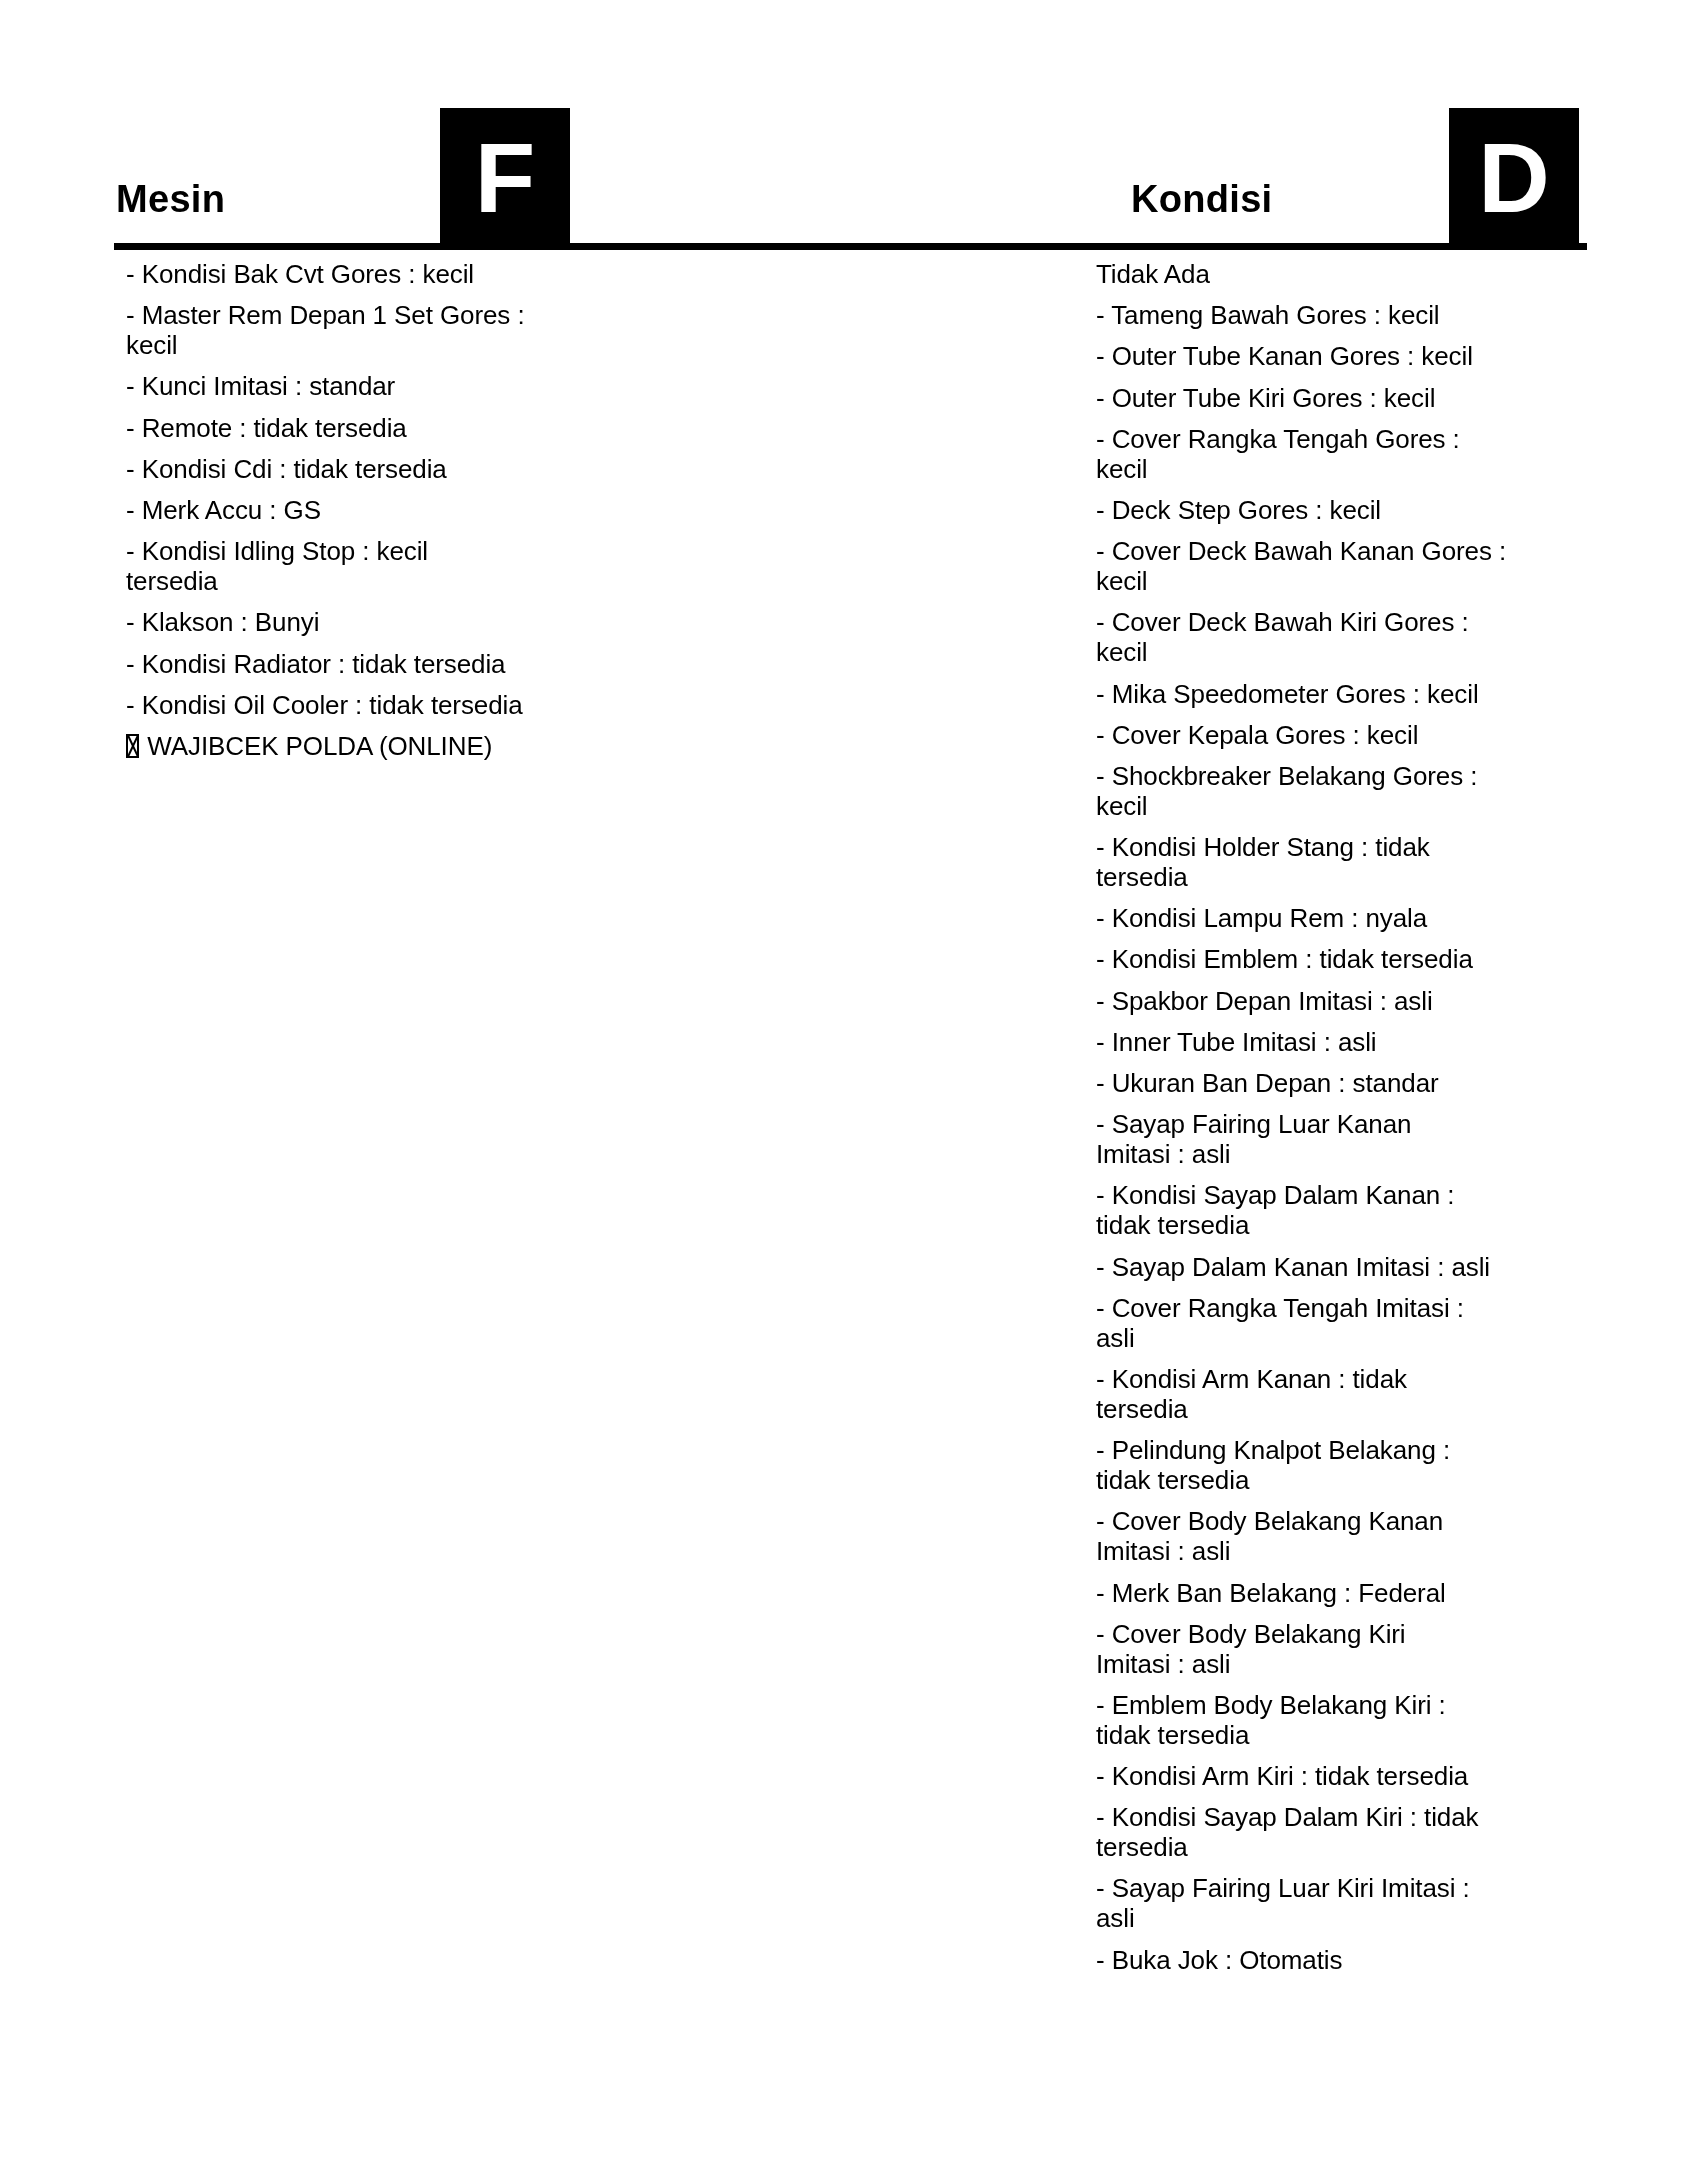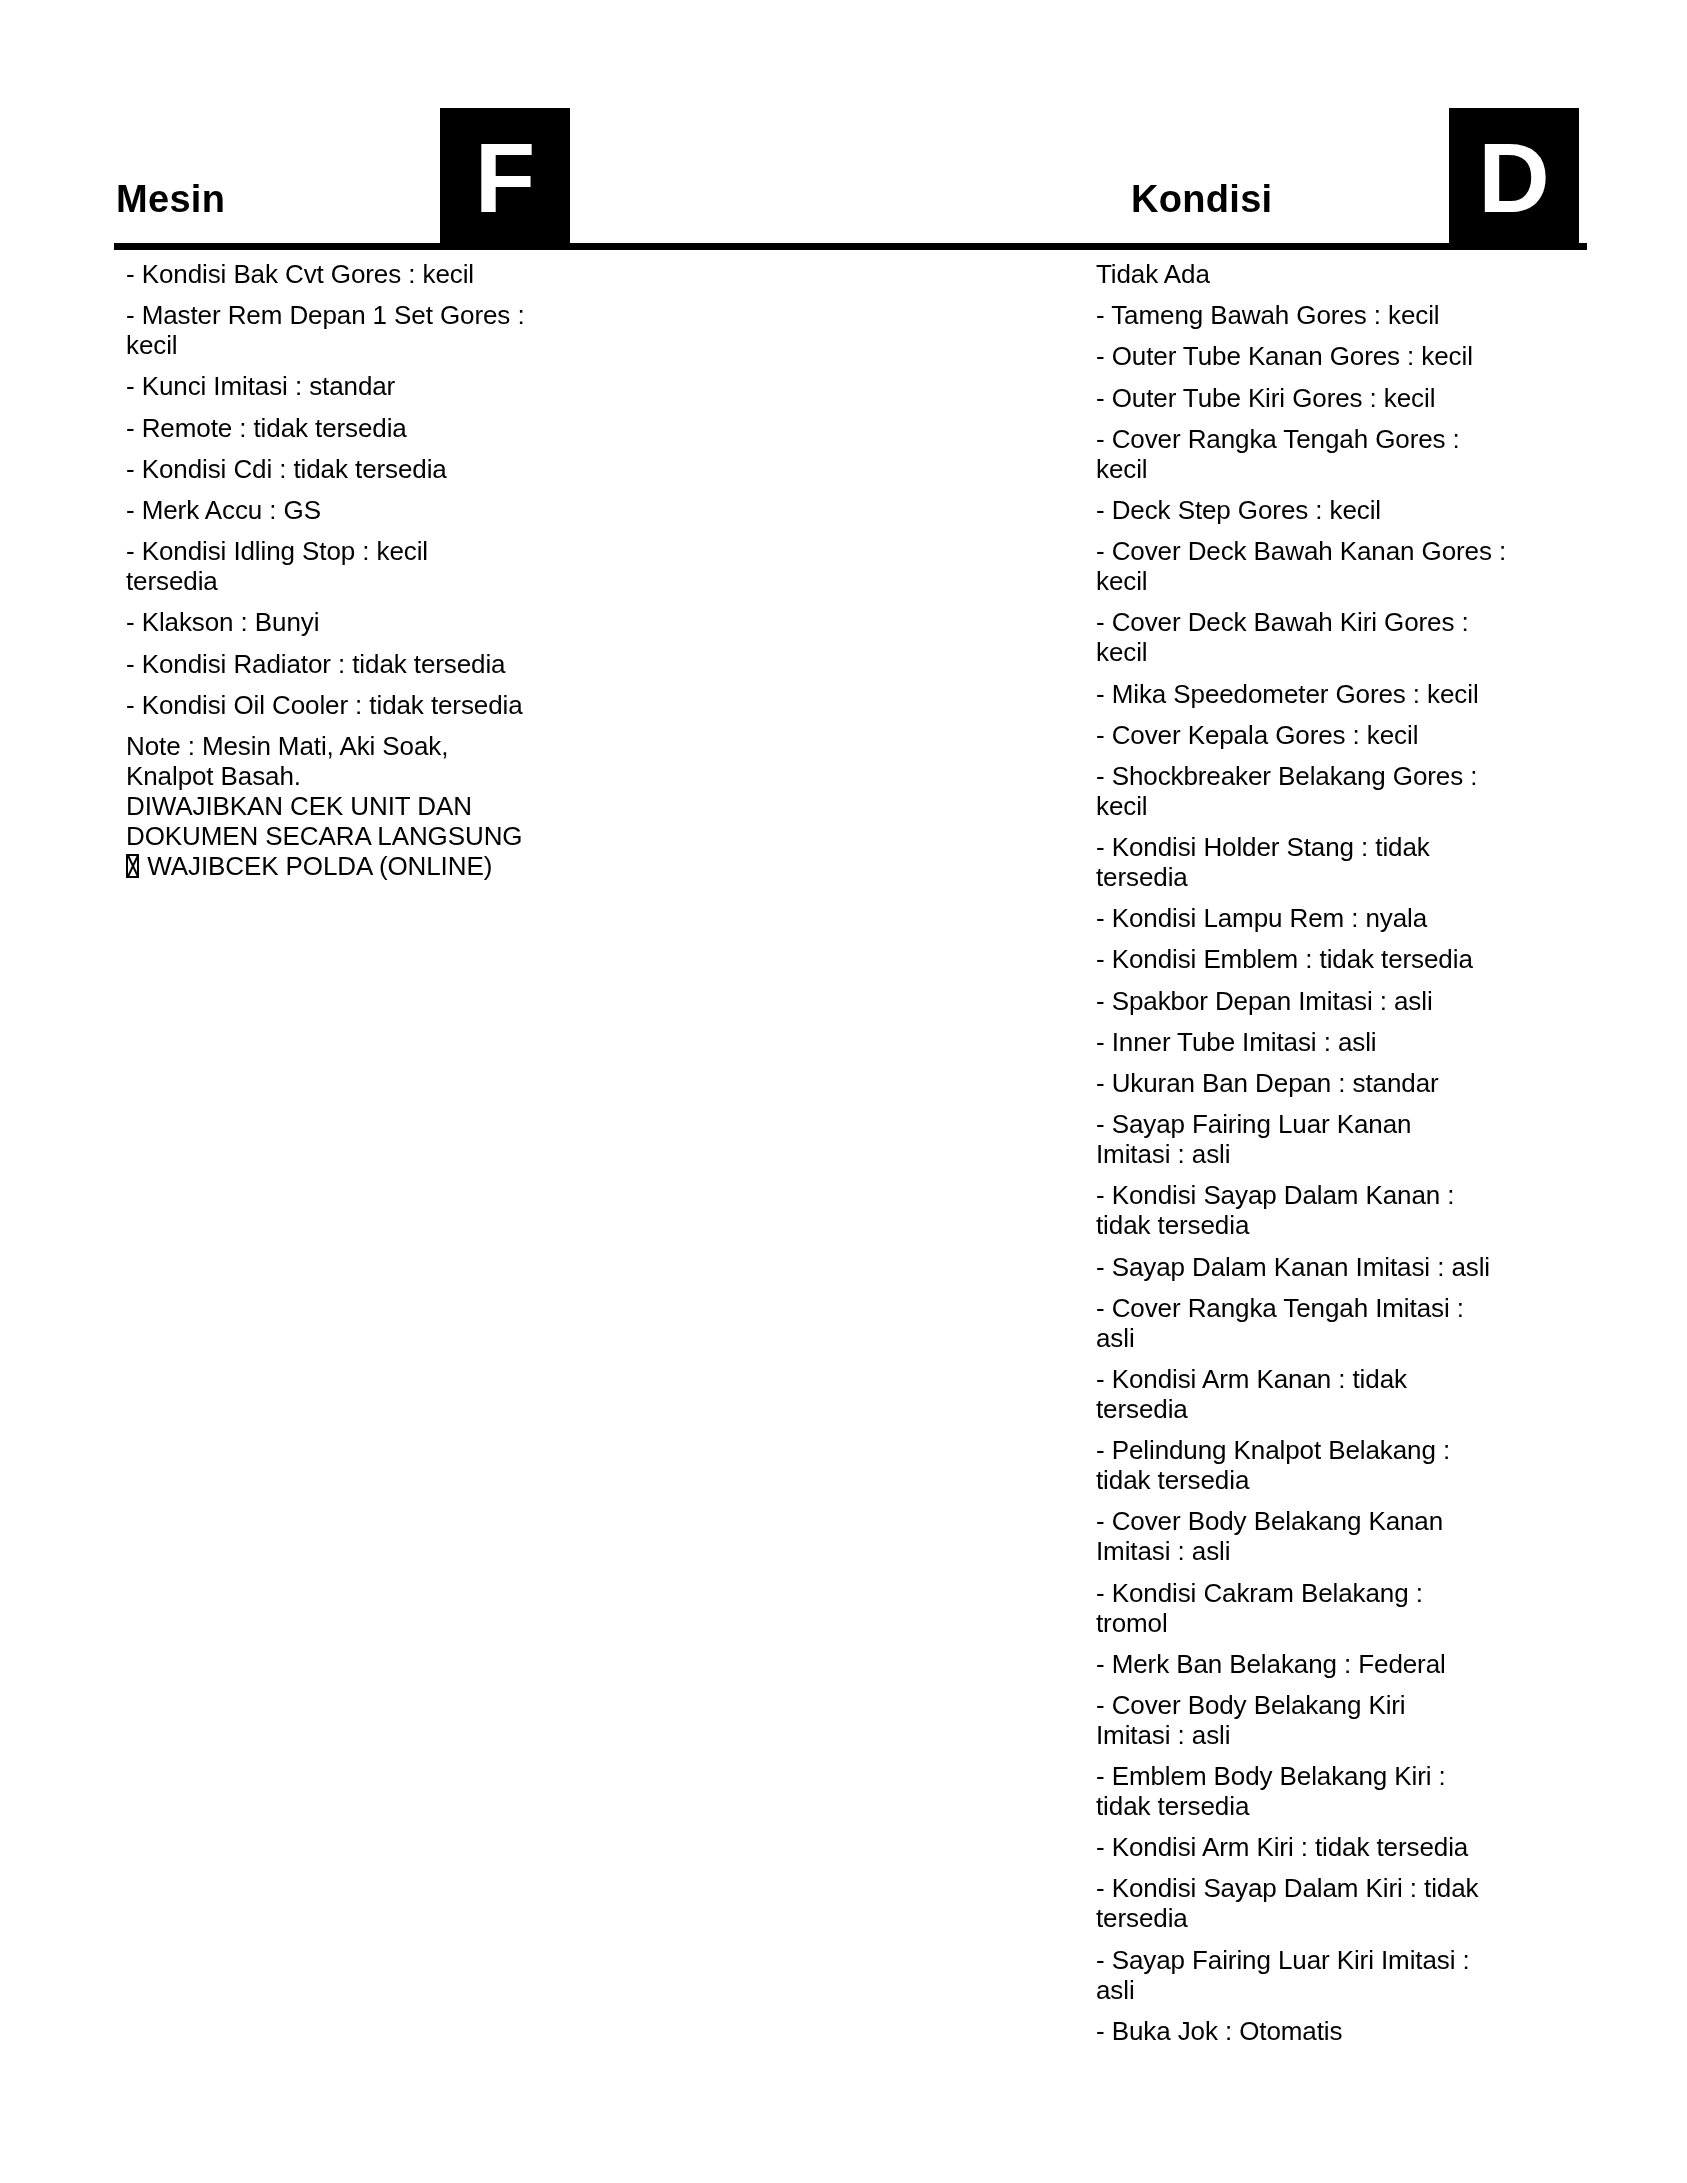--- a/index.html
+++ b/index.html
@@ -106,24 +106,20 @@
     <div class="item">- Kunci Imitasi : standar</div>
     <div class="item">- Remote : tidak tersedia</div>
     <div class="item">- Kondisi Cdi : tidak tersedia</div>
     <div class="item">- Merk Accu : GS</div>
     <div class="item">- Kondisi Idling Stop : kecil
 tersedia</div>
     <div class="item">- Klakson : Bunyi</div>
     <div class="item">- Kondisi Radiator : tidak tersedia</div>
     <div class="item">- Kondisi Oil Cooler : tidak tersedia</div>
     <div class="note-block">
-      <div class="note-lines">Note : Mesin Mati, Aki Soak,
-Knalpot Basah.
-DIWAJIBKAN CEK UNIT DAN
-DOKUMEN SECARA LANGSUNG</div>
       <div class="note-last-line"><span class="notdef"></span><span>WAJIBCEK POLDA (ONLINE)</span></div>
     </div>
   </div>
 
   <div id="list-exterior" class="item-list">
     <div class="item">Tidak Ada</div>
     <div class="item">- Tameng Bawah Gores : kecil</div>
     <div class="item">- Outer Tube Kanan Gores : kecil</div>
     <div class="item">- Outer Tube Kiri Gores : kecil</div>
     <div class="item">- Cover Rangka Tengah Gores :
@@ -150,22 +146,20 @@
 tidak tersedia</div>
     <div class="item">- Sayap Dalam Kanan Imitasi : asli</div>
     <div class="item">- Cover Rangka Tengah Imitasi :
 asli</div>
     <div class="item">- Kondisi Arm Kanan : tidak
 tersedia</div>
     <div class="item">- Pelindung Knalpot Belakang :
 tidak tersedia</div>
     <div class="item">- Cover Body Belakang Kanan
 Imitasi : asli</div>
-    <div class="item">- Kondisi Cakram Belakang :
-tromol</div>
     <div class="item">- Merk Ban Belakang : Federal</div>
     <div class="item">- Cover Body Belakang Kiri
 Imitasi : asli</div>
     <div class="item">- Emblem Body Belakang Kiri :
 tidak tersedia</div>
     <div class="item">- Kondisi Arm Kiri : tidak tersedia</div>
     <div class="item">- Kondisi Sayap Dalam Kiri : tidak
 tersedia</div>
     <div class="item">- Sayap Fairing Luar Kiri Imitasi :
 asli</div>

